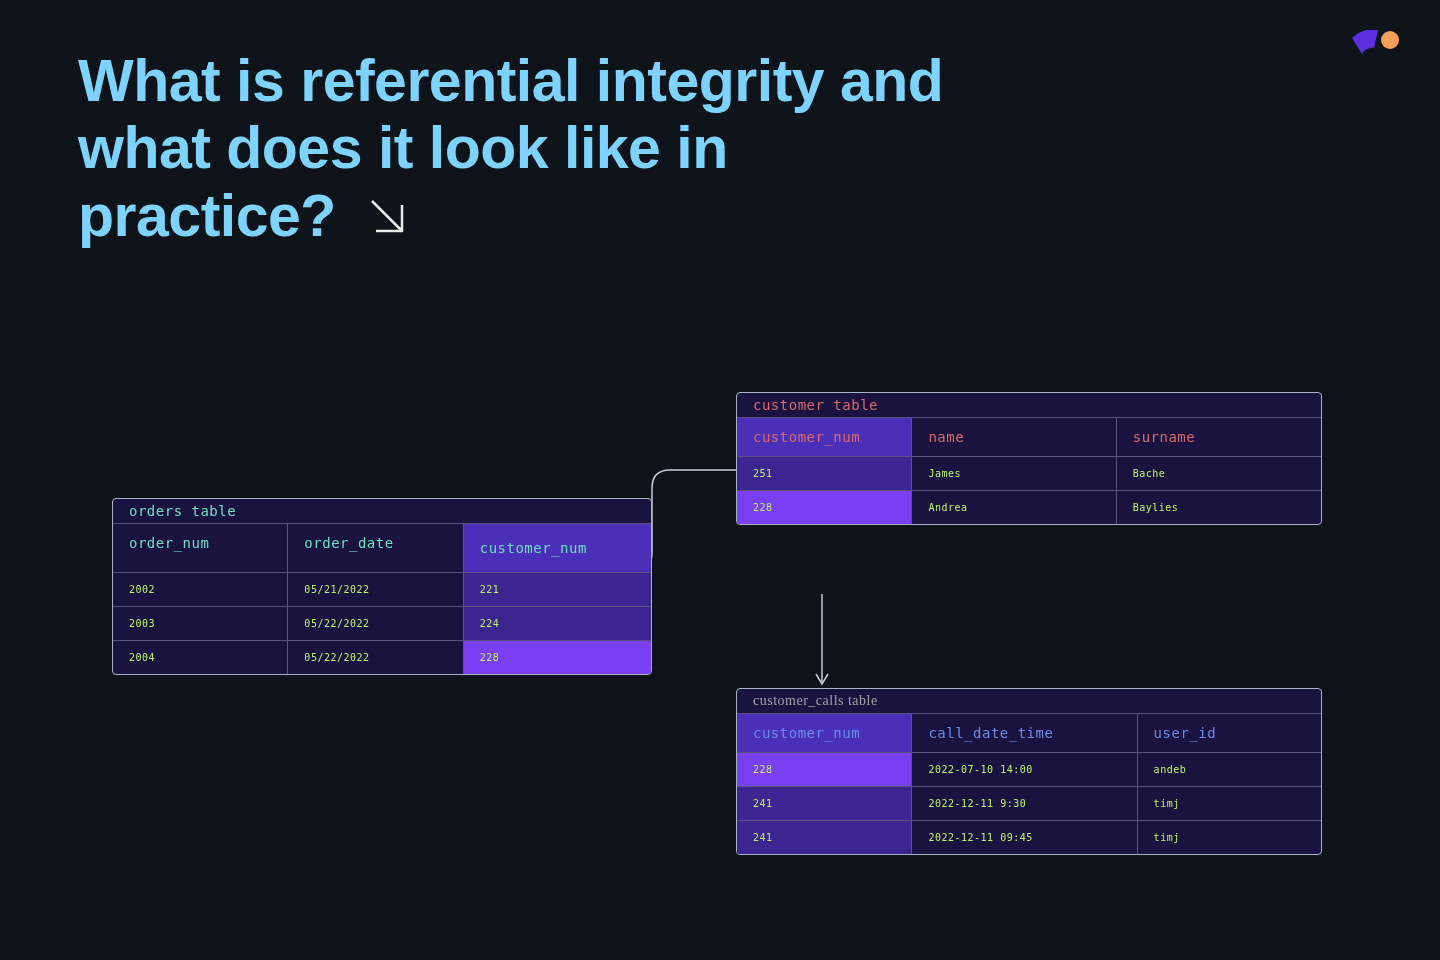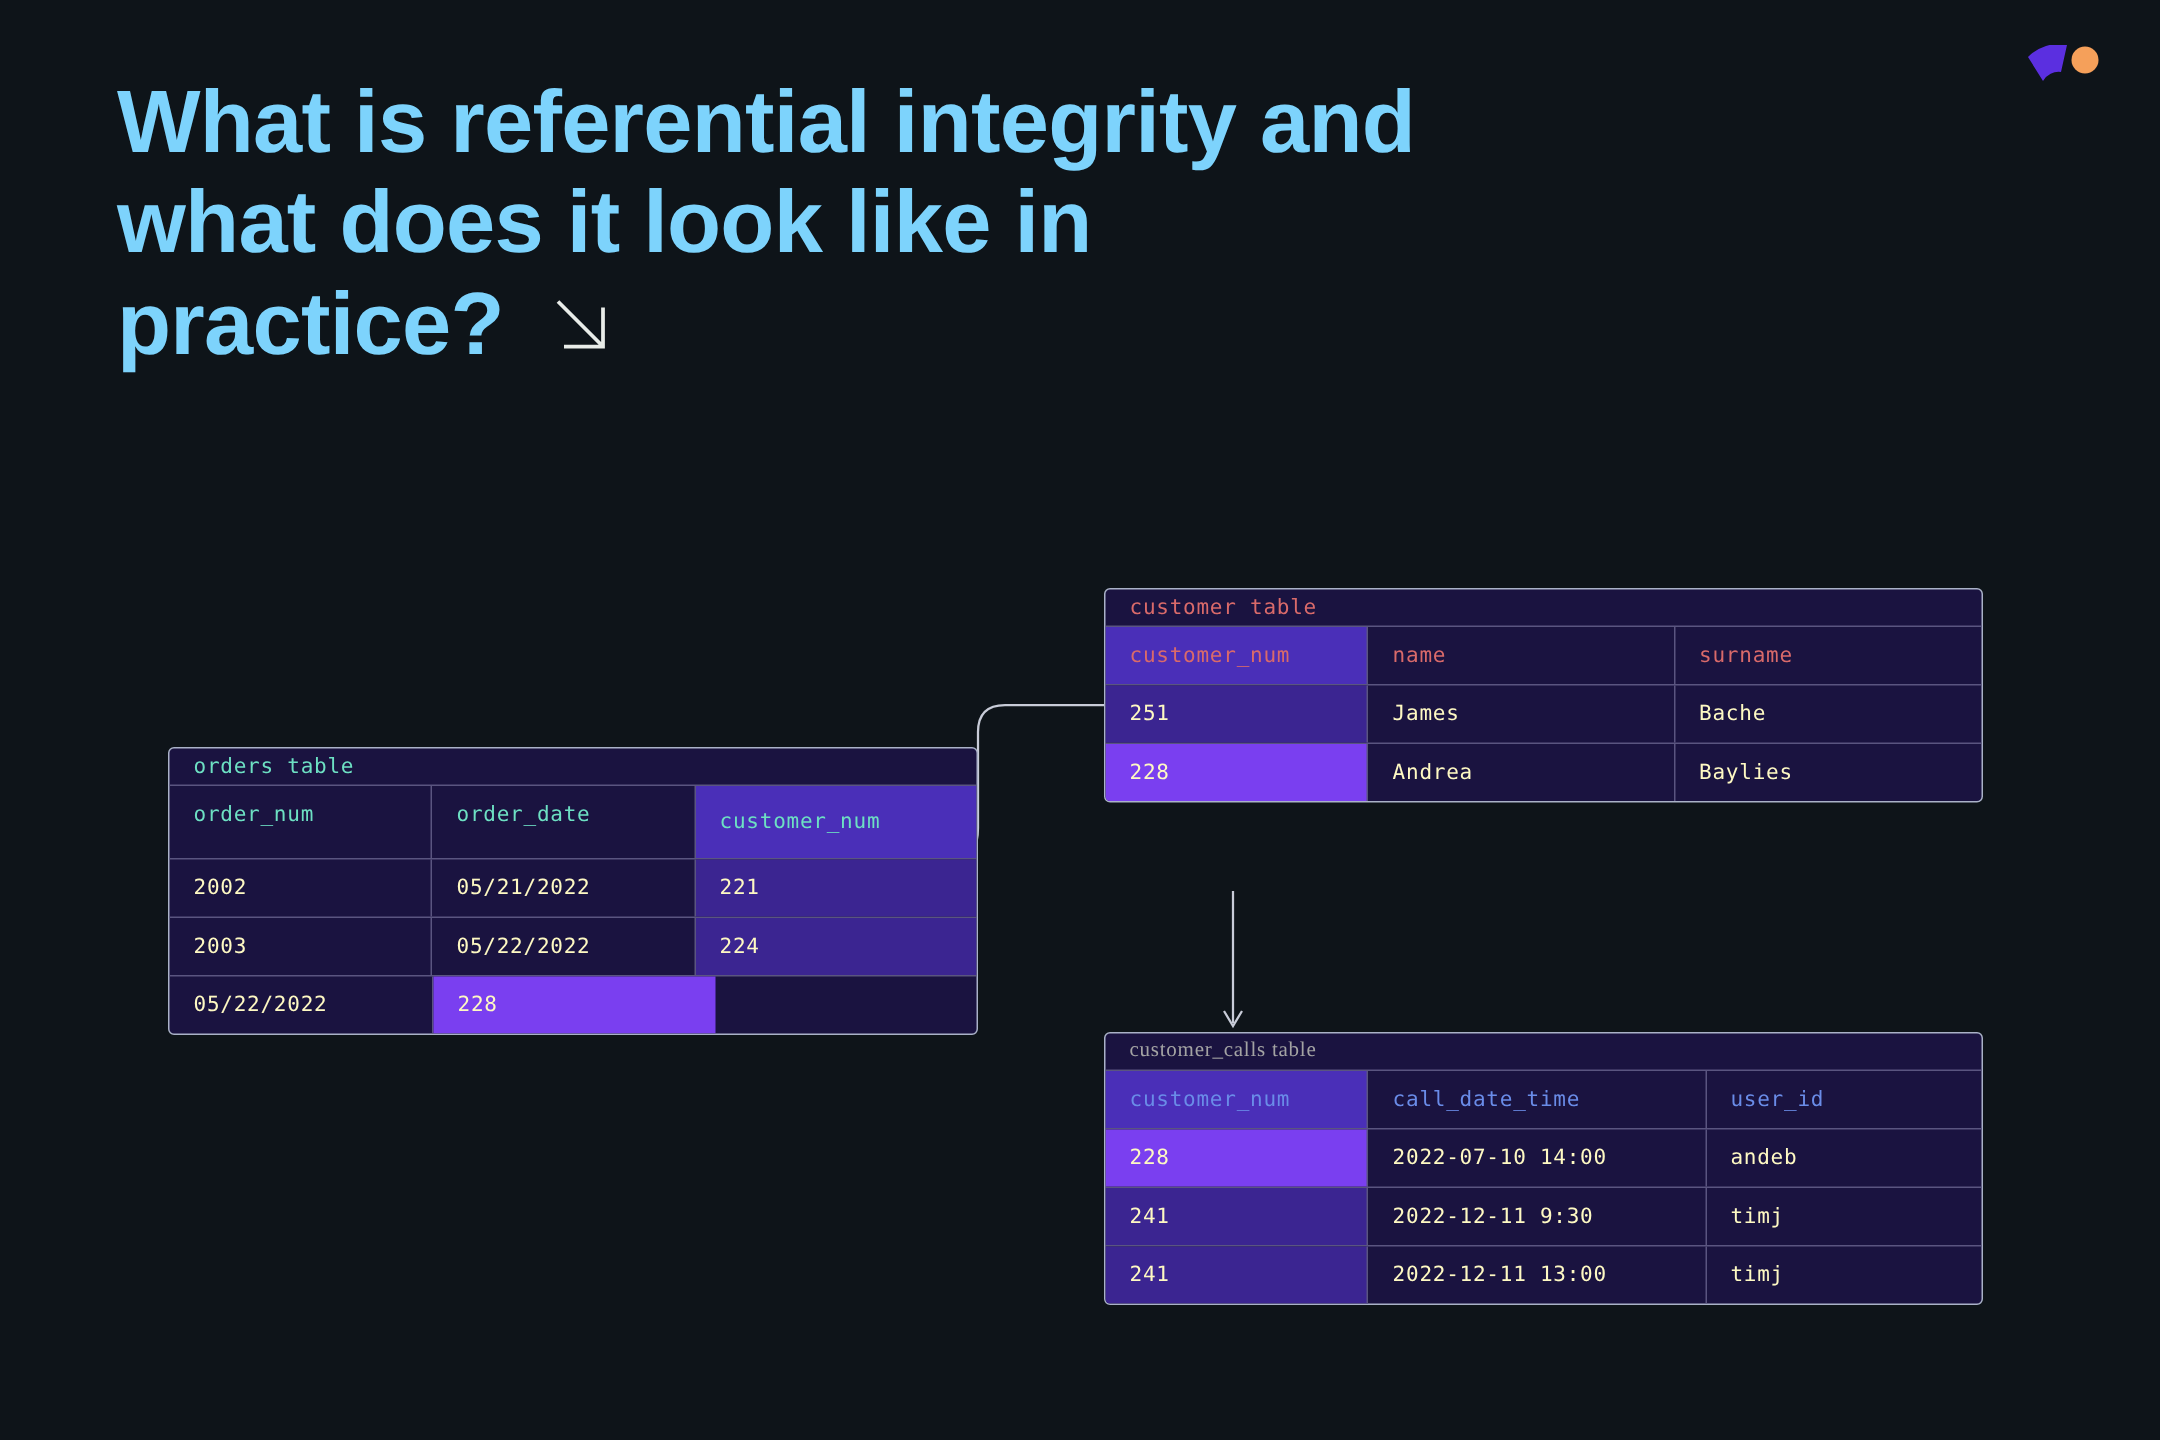--- a/index.html
+++ b/index.html
@@ -47,22 +47,22 @@
   font-size: 14px;
   letter-spacing: 0.5px;
 }
 .db-table .row {
   display: flex;
   border-top: 1px solid #5a5580;
 }
 .db-table .cell {
   padding: 11px 16px;
   border-right: 1px solid #5a5580;
-  color: #fef9c3;
-  font-size: 14px;
+  color: #bef264;
+  font-size: 10px;
   letter-spacing: 0.5px;
 }
 .db-table .cell:last-child { border-right: none; }
 .db-table .header .cell { font-size: 14px; }
 
 
 #orders { top: 498px; left: 112px; width: 540px; }
 #orders .caption { color: #6de0c3; }
 #orders .header .cell { color: #6de0c3; }
 #orders .c0 { width: 176px; }
@@ -139,20 +139,21 @@
     <div class="cell c0">2002</div>
     <div class="cell c1">05/21/2022</div>
     <div class="cell c2 fk-col">221</div>
   </div>
   <div class="row">
     <div class="cell c0">2003</div>
     <div class="cell c1">05/22/2022</div>
     <div class="cell c2 fk-col">224</div>
   </div>
   <div class="row">
+    <div class="cell c0">2004</div>
     <div class="cell c1">05/22/2022</div>
     <div class="cell c2 fk-highlight">228</div>
   </div>
 </div>
 
 <div class="db-table" id="customer">
   <div class="caption">customer table</div>
   <div class="row header">
     <div class="cell c0">customer_num</div>
     <div class="cell c1">name</div>
@@ -182,16 +183,16 @@
     <div class="cell c1">2022-07-10 14:00</div>
     <div class="cell c2">andeb</div>
   </div>
   <div class="row">
     <div class="cell c0 fk-col">241</div>
     <div class="cell c1">2022-12-11 9:30</div>
     <div class="cell c2">timj</div>
   </div>
   <div class="row">
     <div class="cell c0 fk-col">241</div>
-    <div class="cell c1">2022-12-11 13:00</div>
+    <div class="cell c1">2022-12-11 09:45</div>
     <div class="cell c2">timj</div>
   </div>
 </div>
 
 </body></html>

